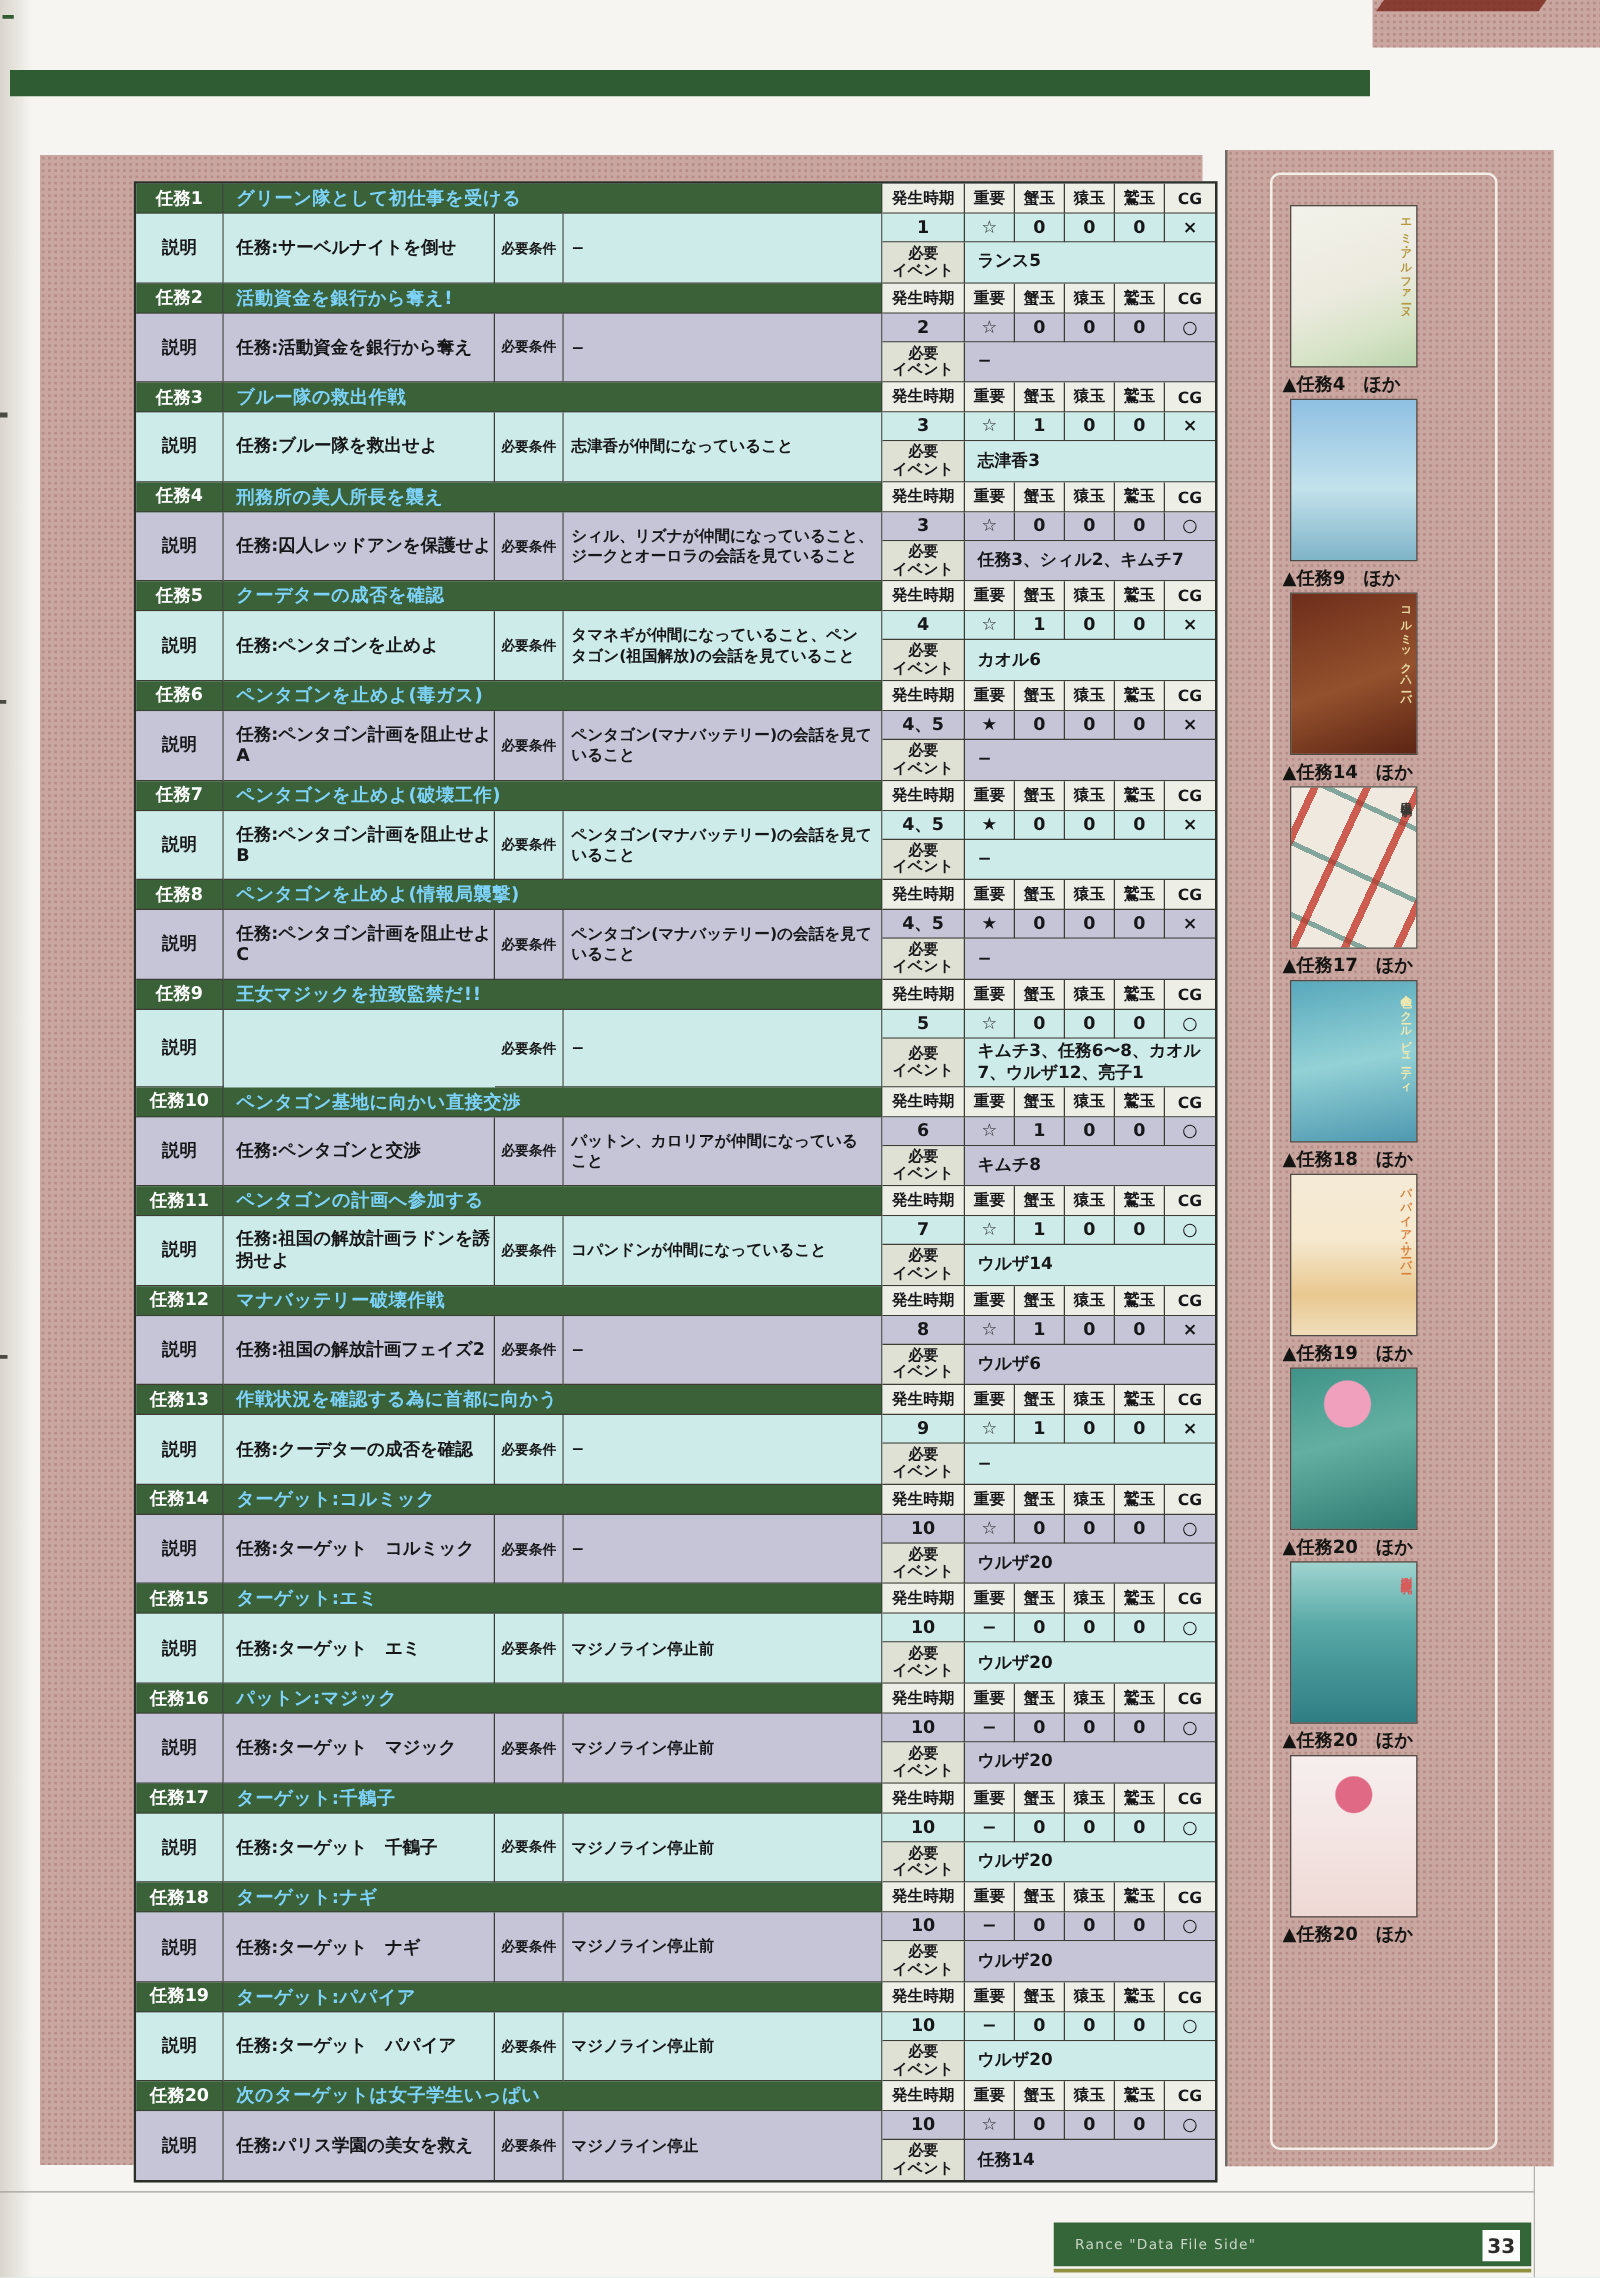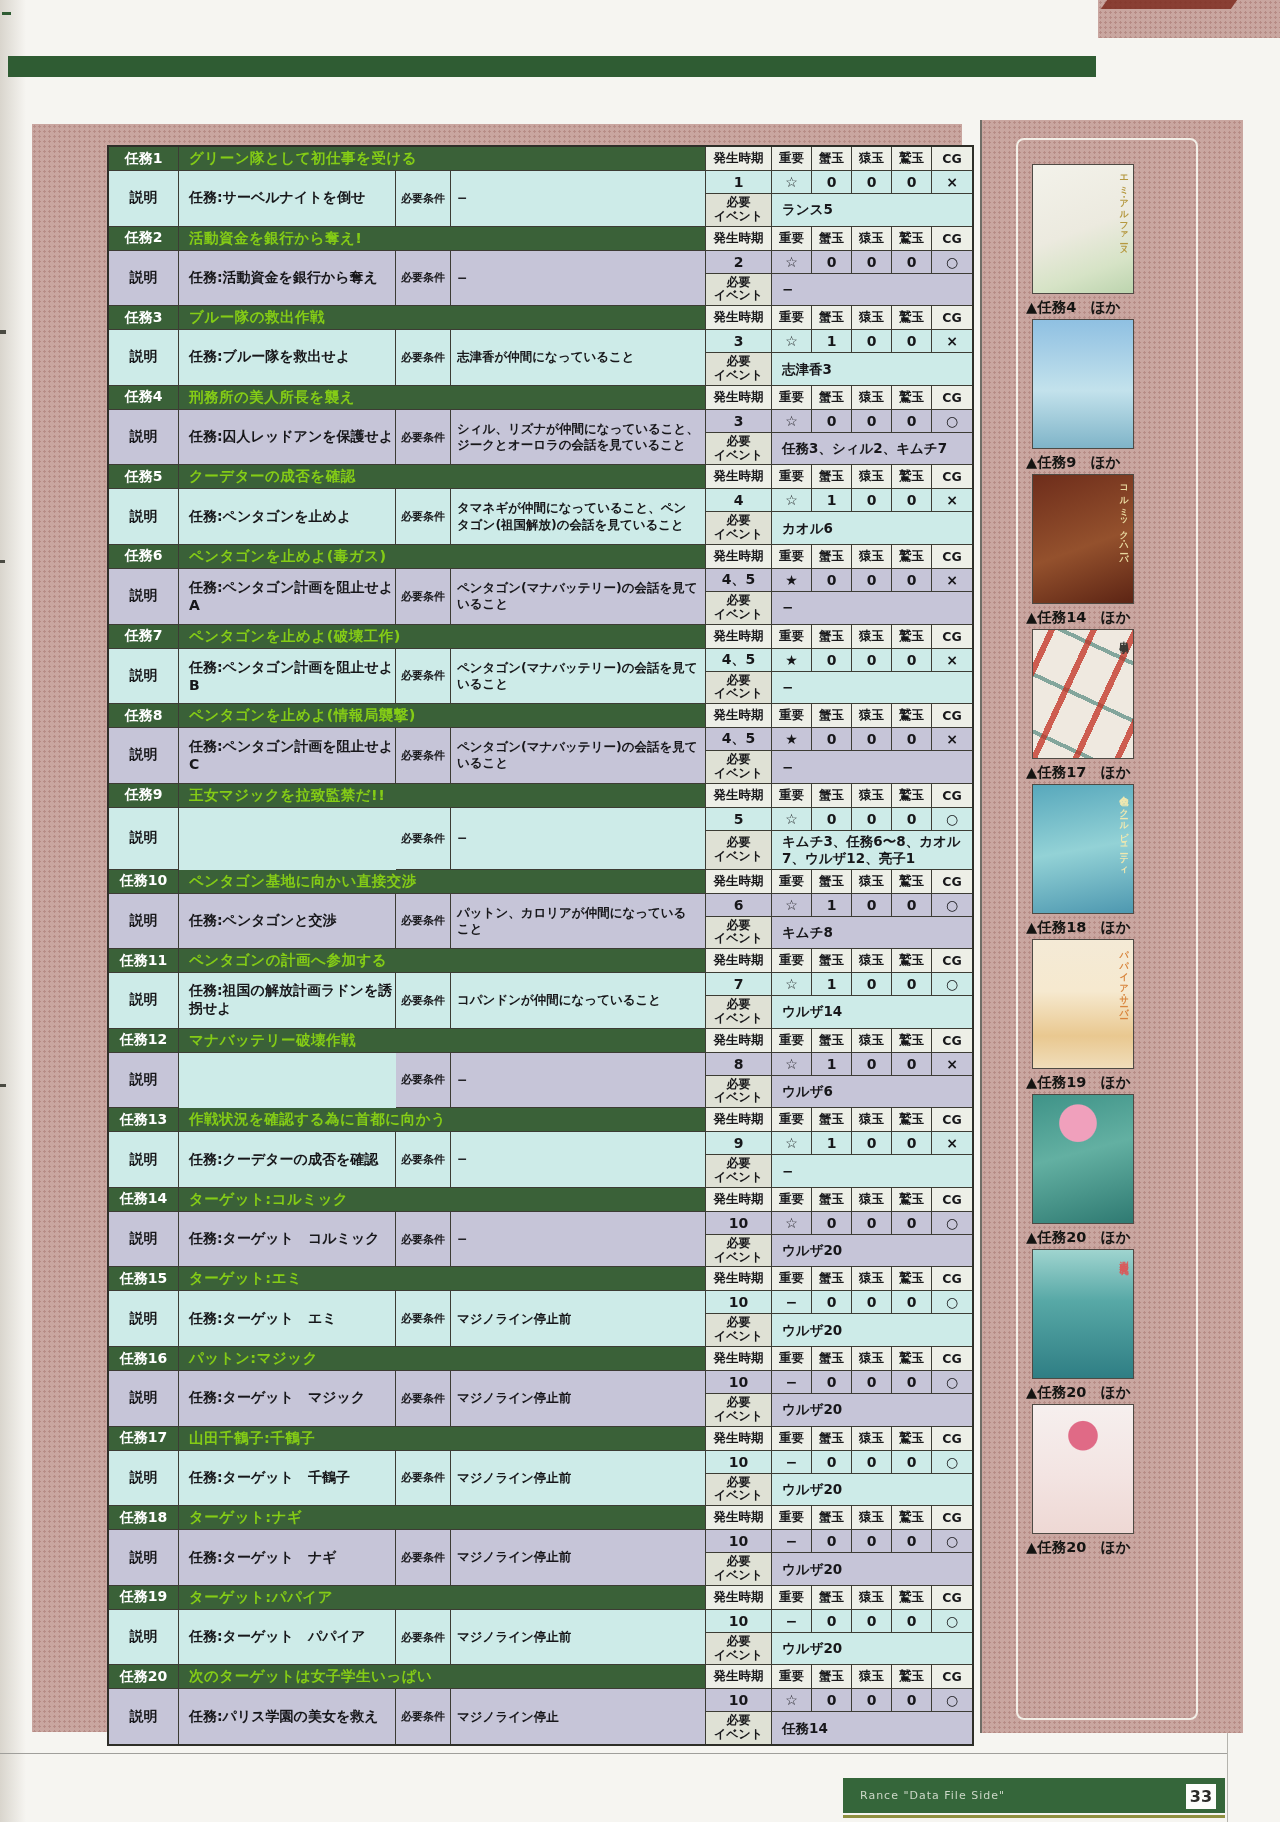--- a/index.html
+++ b/index.html
@@ -34,21 +34,21 @@
     border:2px solid #2e2e28;background:#cdebe8;}
   .mission{display:grid;
     grid-template-columns:70px 217px 55px 255px 66px 40px 40px 40px 40px 40px;
     grid-template-rows:24px 23px auto;}
   .cell{border-right:1px solid #3c3c34;border-bottom:1px solid #3c3c34;
     box-sizing:border-box;display:flex;align-items:center;font-weight:bold;overflow:hidden;}
   .last-col{border-right:none;}
   .mission:last-child .bottom-row{border-bottom:none;}
   
   .m-no{grid-column:1;grid-row:1;background:#3a6138;color:#fff;justify-content:center;font-size:14px;}
-  .m-title{grid-column:2 / span 3;grid-row:1;background:#3a6138;color:#84cc16;
+  .m-title{grid-column:2 / span 3;grid-row:1;background:#3a6138;color:#7dd3fc;
     padding-left:10px;font-size:14.5px;letter-spacing:.5px;}
   
   .d-label{grid-column:1;grid-row:2 / span 2;justify-content:center;font-size:14px;}
   .d-task{grid-column:2;grid-row:2 / span 2;padding-left:10px;font-size:14px;}
   .d-condlab{grid-column:3;grid-row:2 / span 2;justify-content:center;font-size:11px;}
   .d-cond{grid-column:4;grid-row:2 / span 2;padding:3px 6px;font-size:12.5px;line-height:1.3;}
   
   .h-cell{grid-row:1;background:#edefe7;justify-content:center;font-size:12.5px;}
   .h5{grid-column:5;}.h6{grid-column:6;}.h7{grid-column:7;text-align:right;}.h8{grid-column:8;}.h9{grid-column:9;}.h10{grid-column:10;}
   .v-cell{grid-row:2;justify-content:center;font-size:14px;}
@@ -457,20 +457,21 @@
     <div class="cell m-title">マナバッテリー破壊作戦</div>
 
     <div class="cell h-cell h5">発生時期</div>
     <div class="cell h-cell h6">重要</div>
     <div class="cell h-cell h7">蟹玉</div>
     <div class="cell h-cell h8">猿玉</div>
     <div class="cell h-cell h9">鷲玉</div>
     <div class="cell h-cell h10 last-col">CG</div>
 
     <div class="cell d-label rowbg bottom-row">説明</div>
+    <div class="cell d-task rowbg bottom-row">任務:祖国の解放計画フェイズ2</div>
     <div class="cell d-condlab rowbg bottom-row">必要条件</div>
     <div class="cell d-cond rowbg bottom-row">−</div>
 
     <div class="cell v-cell v5 rowbg">8</div>
     <div class="cell v-cell v6 rowbg">☆</div>
     <div class="cell v-cell v7 rowbg">1</div>
     <div class="cell v-cell v8 rowbg">0</div>
     <div class="cell v-cell v9 rowbg">0</div>
     <div class="cell v-cell v10 rowbg last-col">×</div>
 
@@ -596,21 +597,21 @@
 
     <div class="cell e-label bottom-row">
       <span>必要</span>
       <span>イベント</span>
     </div>
     <div class="cell e-value rowbg bottom-row last-col">ウルザ20</div>
   </div>
 
   <div class="mission cyan">
     <div class="cell m-no">任務17</div>
-    <div class="cell m-title">山田千鶴子:千鶴子</div>
+    <div class="cell m-title">ターゲット:千鶴子</div>
 
     <div class="cell h-cell h5">発生時期</div>
     <div class="cell h-cell h6">重要</div>
     <div class="cell h-cell h7">蟹玉</div>
     <div class="cell h-cell h8">猿玉</div>
     <div class="cell h-cell h9">鷲玉</div>
     <div class="cell h-cell h10 last-col">CG</div>
 
     <div class="cell d-label rowbg bottom-row">説明</div>
     <div class="cell d-task rowbg bottom-row">任務:ターゲット　千鶴子</div>

